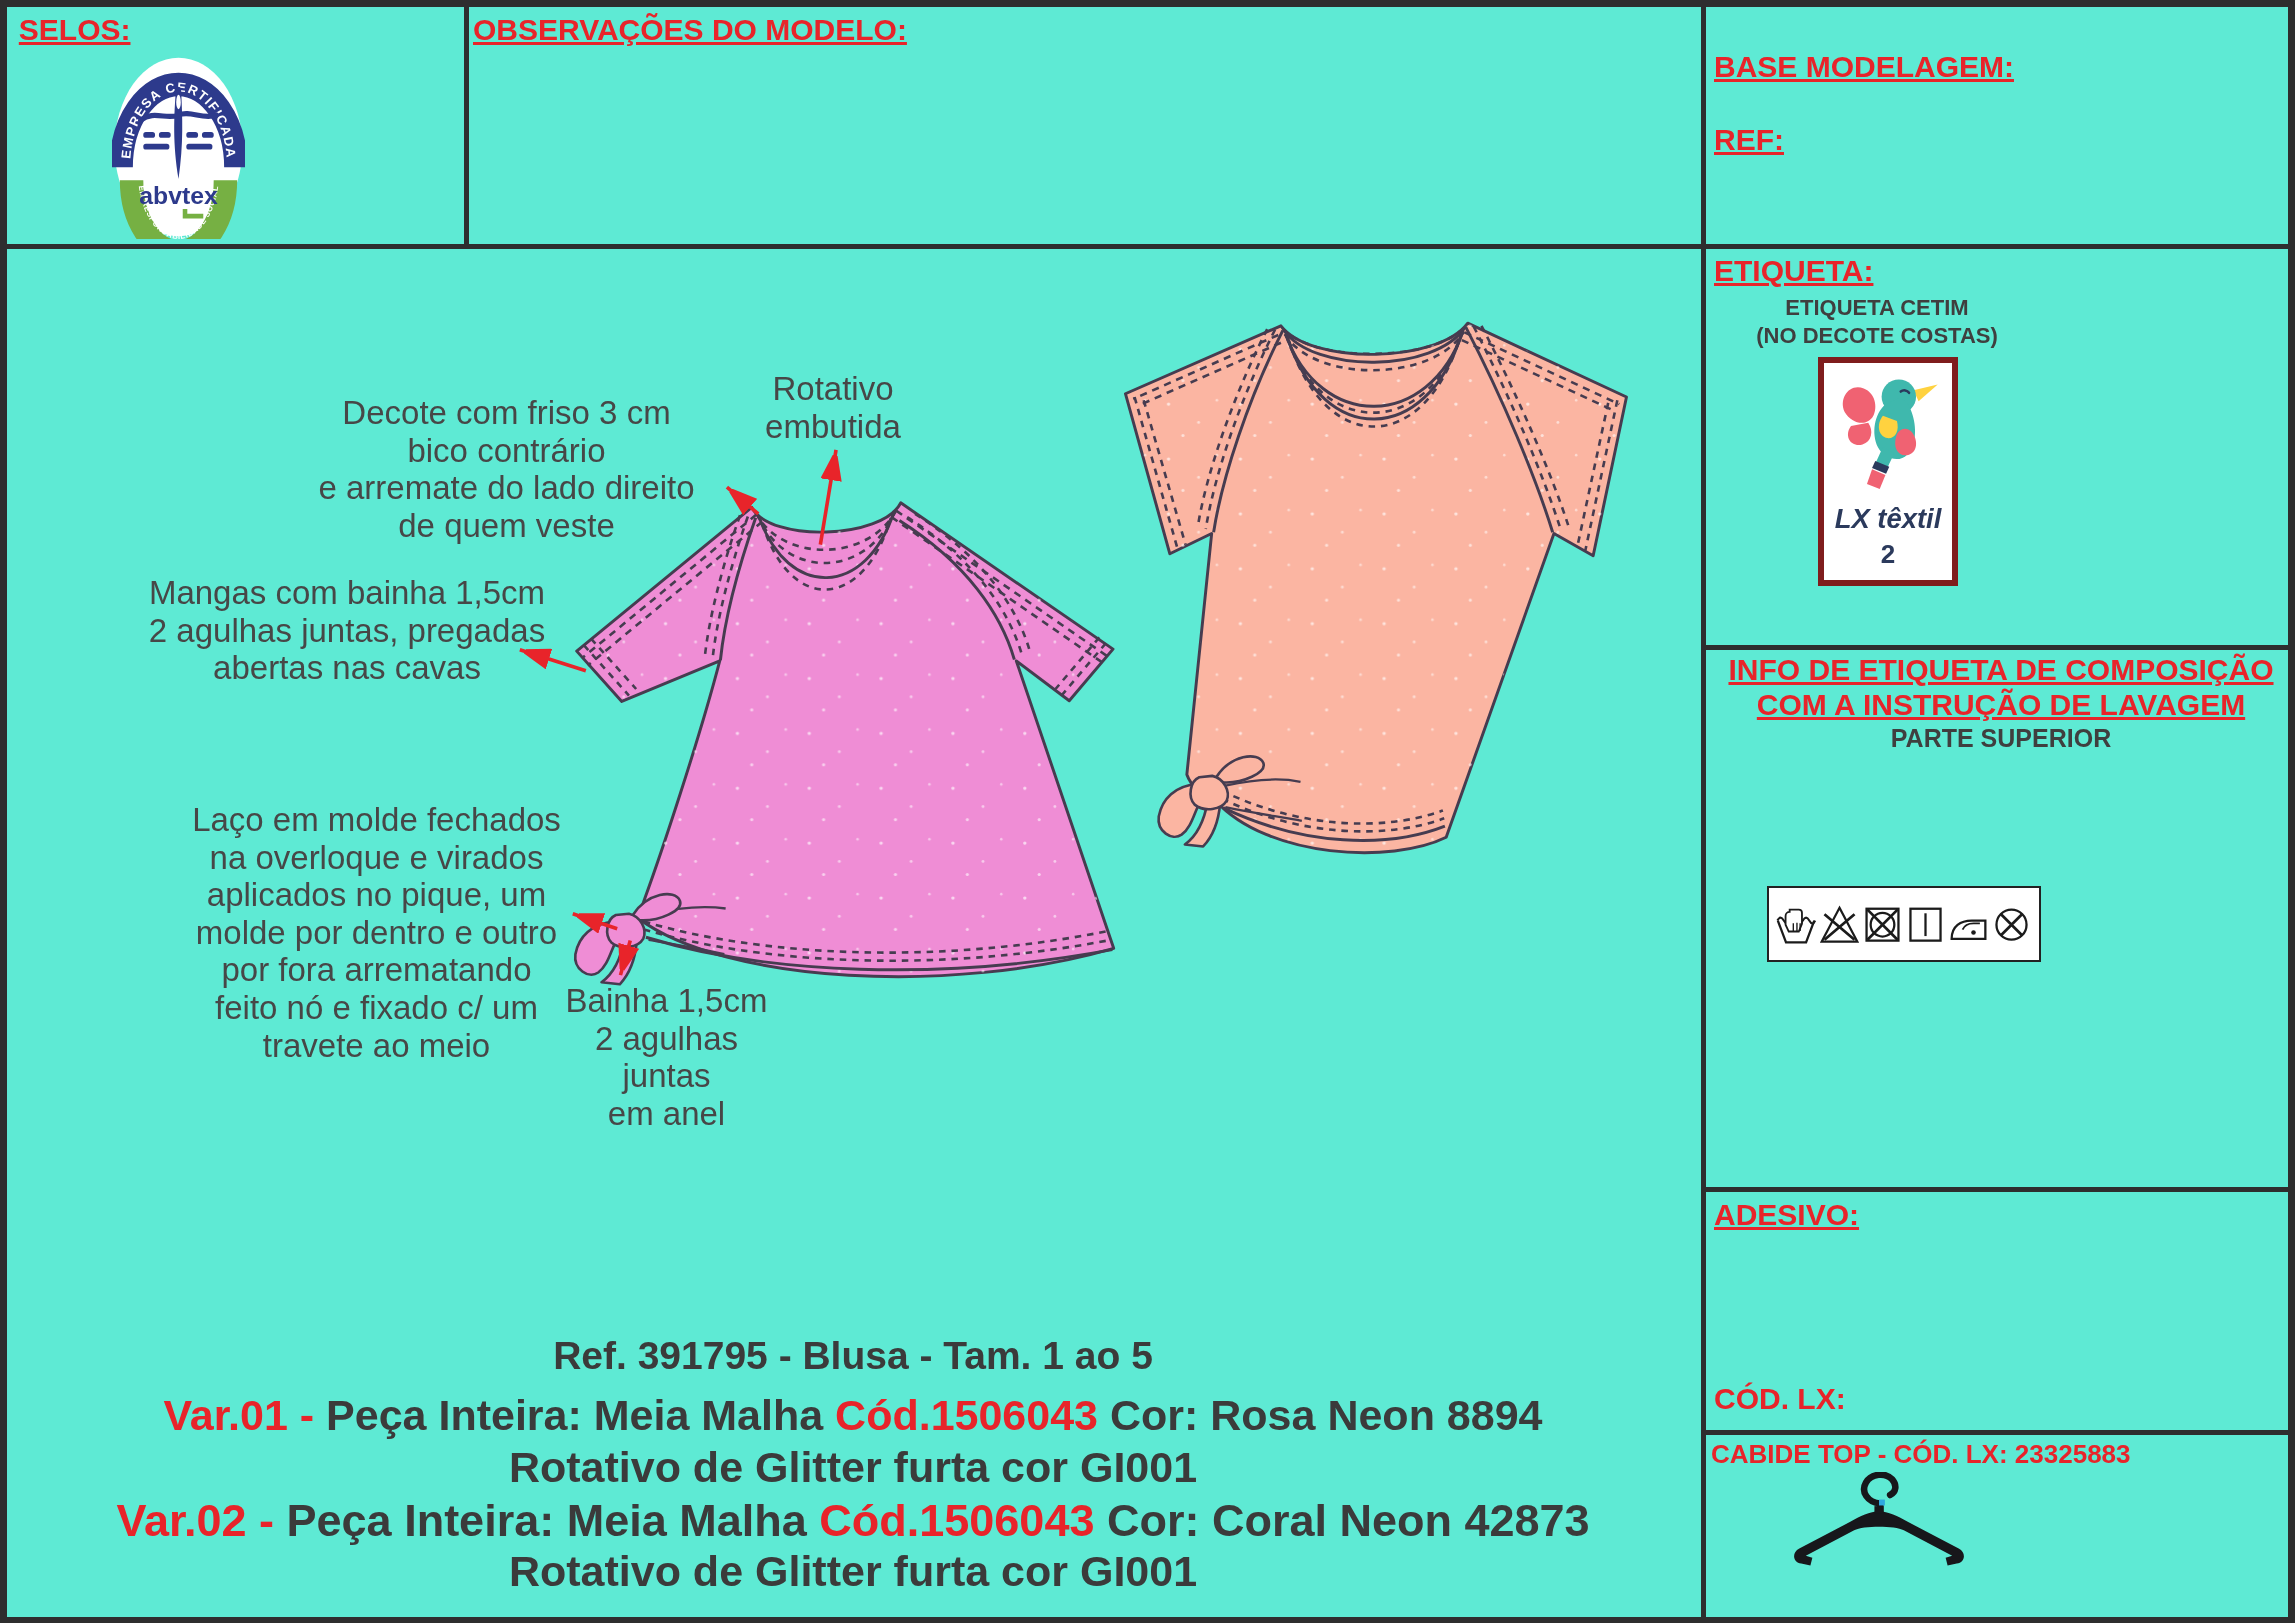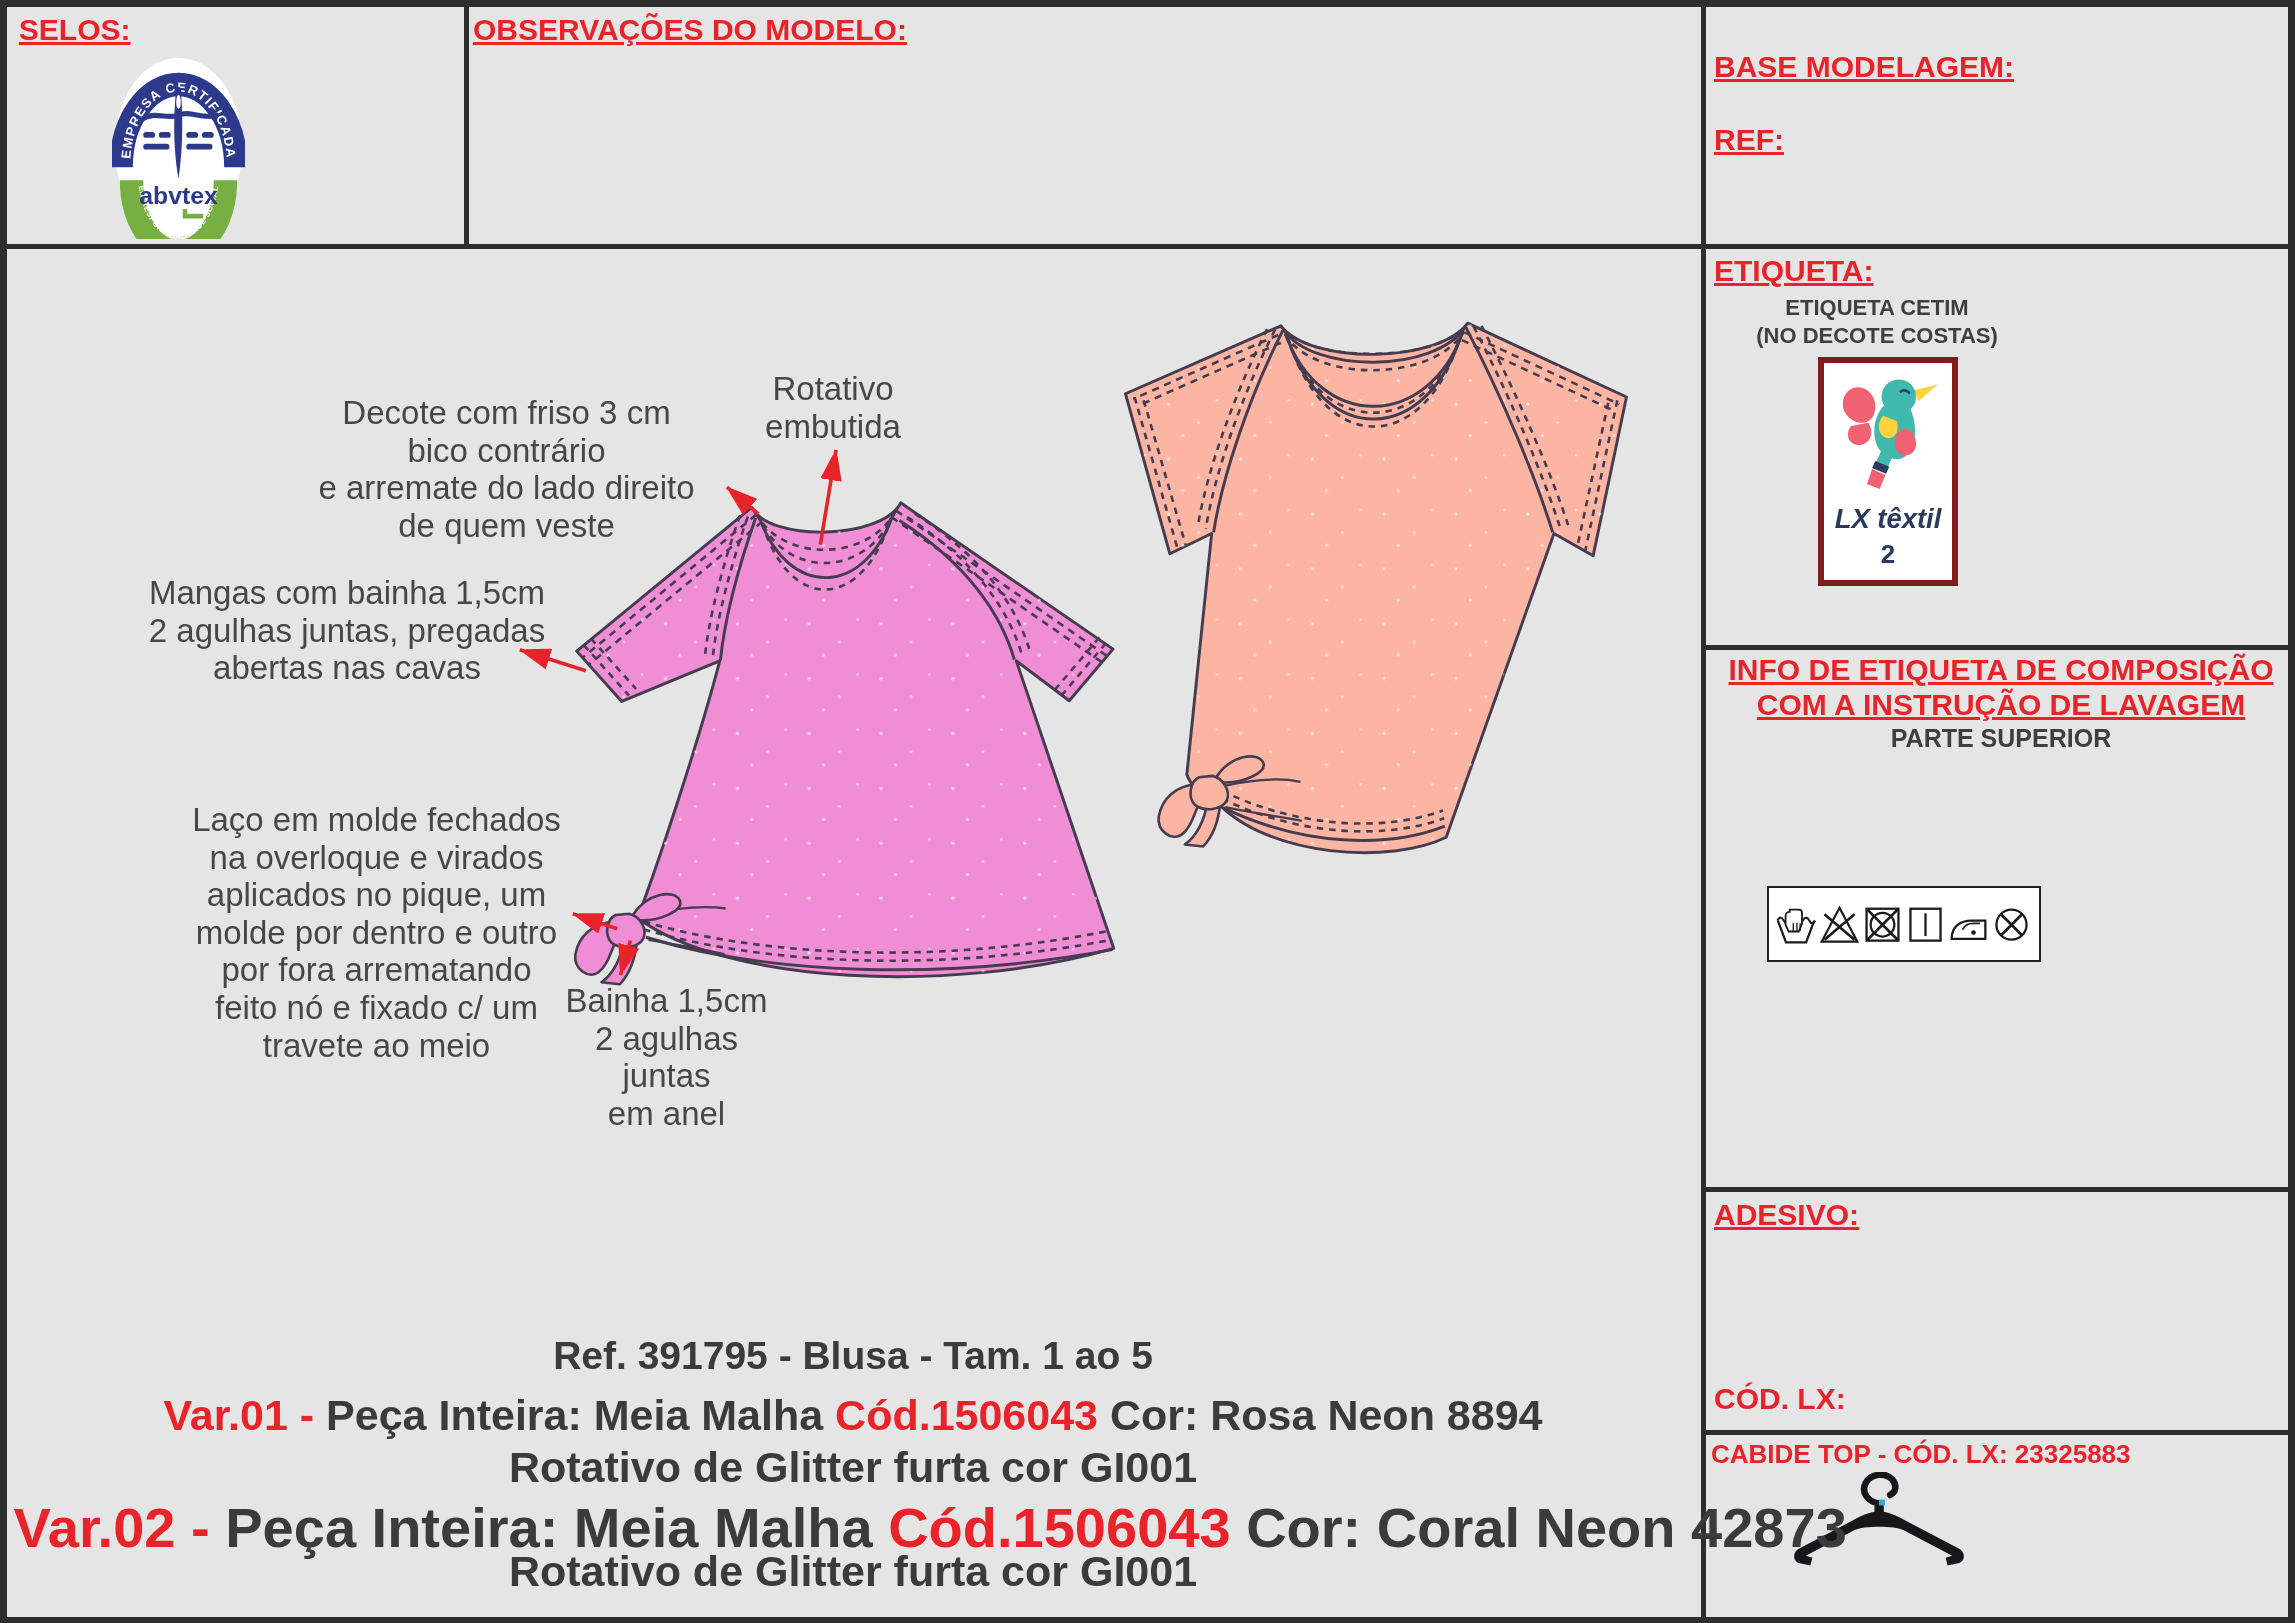--- a/index.html
+++ b/index.html
@@ -1,16 +1,16 @@
 <!DOCTYPE html>
 <html style="font-size:10.5px"><head>
 <meta charset="utf-8">
 <style>
   html,body{margin:0;padding:0;background:#fff;}
-  #sheet{position:relative;width:2295px;height:1624px;background:#e5e5e5;
+  #sheet{position:relative;width:2295px;height:1624px;background:#5eead4;
          font-family:"Liberation Sans", sans-serif;overflow:hidden;
          border:7.8px solid #2e2e2e;box-sizing:border-box;}
   .abs{position:absolute;}
   
   .vline{position:absolute;background:#2e2e2e;width:4.6px;}
   .hline{position:absolute;background:#2e2e2e;height:4.6px;}
   .redhead{color:#e8242a;font-weight:bold;font-size:30px;text-decoration:underline;line-height:1.22;}
   .redhead-nl{color:#e8242a;font-weight:bold;font-size:30px;line-height:1.22;}
   .anno{color:#474747;font-size:33px;line-height:1.14;text-align:center;white-space:pre-line;}
   .ctr{text-align:center;}
@@ -270,21 +270,21 @@
 
   <div class="foot" style="top:1327px;font-size:39px;">
     <span>Ref. 391795 - Blusa - Tam. 1 ao 5</span>
   </div>
   <div class="foot" style="top:1384px;font-size:43px;">
     <span class="f-red">Var.01 - </span><span>Peça Inteira: Meia Malha </span><span class="f-red">Cód.1506043</span><span> Cor: Rosa Neon 8894</span>
   </div>
   <div class="foot" style="top:1436px;font-size:43px;">
     <span>Rotativo de Glitter furta cor GI001</span>
   </div>
-  <div class="foot" style="top:1488px;font-size:56px;">
+  <div class="foot" style="top:1488px;font-size:45px;">
     <span class="f-red">Var.02 - </span><span>Peça Inteira: Meia Malha </span><span class="f-red">Cód.1506043</span><span> Cor: Coral Neon  42873</span>
   </div>
   <div class="foot" style="top:1540px;font-size:43px;">
     <span>Rotativo de Glitter furta cor GI001</span>
   </div>
 
 </div>
 
 
 </body></html>

